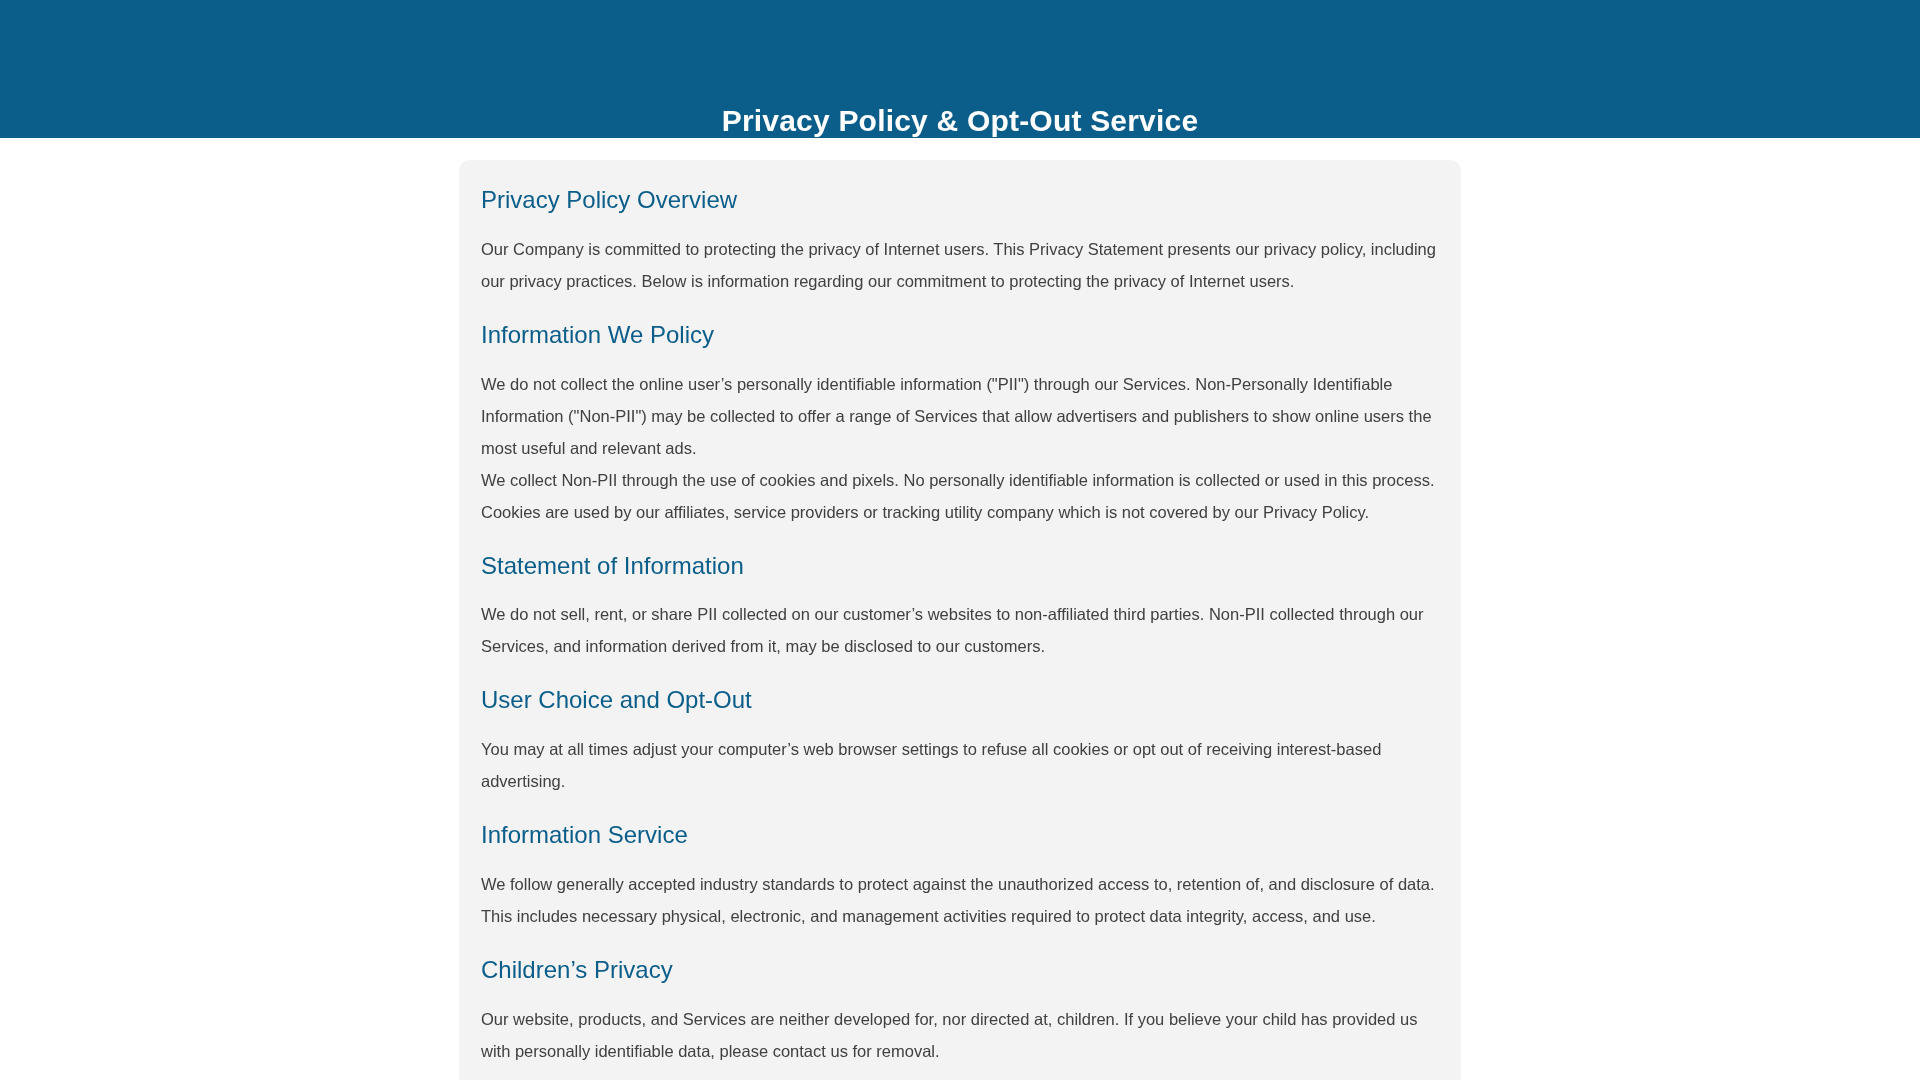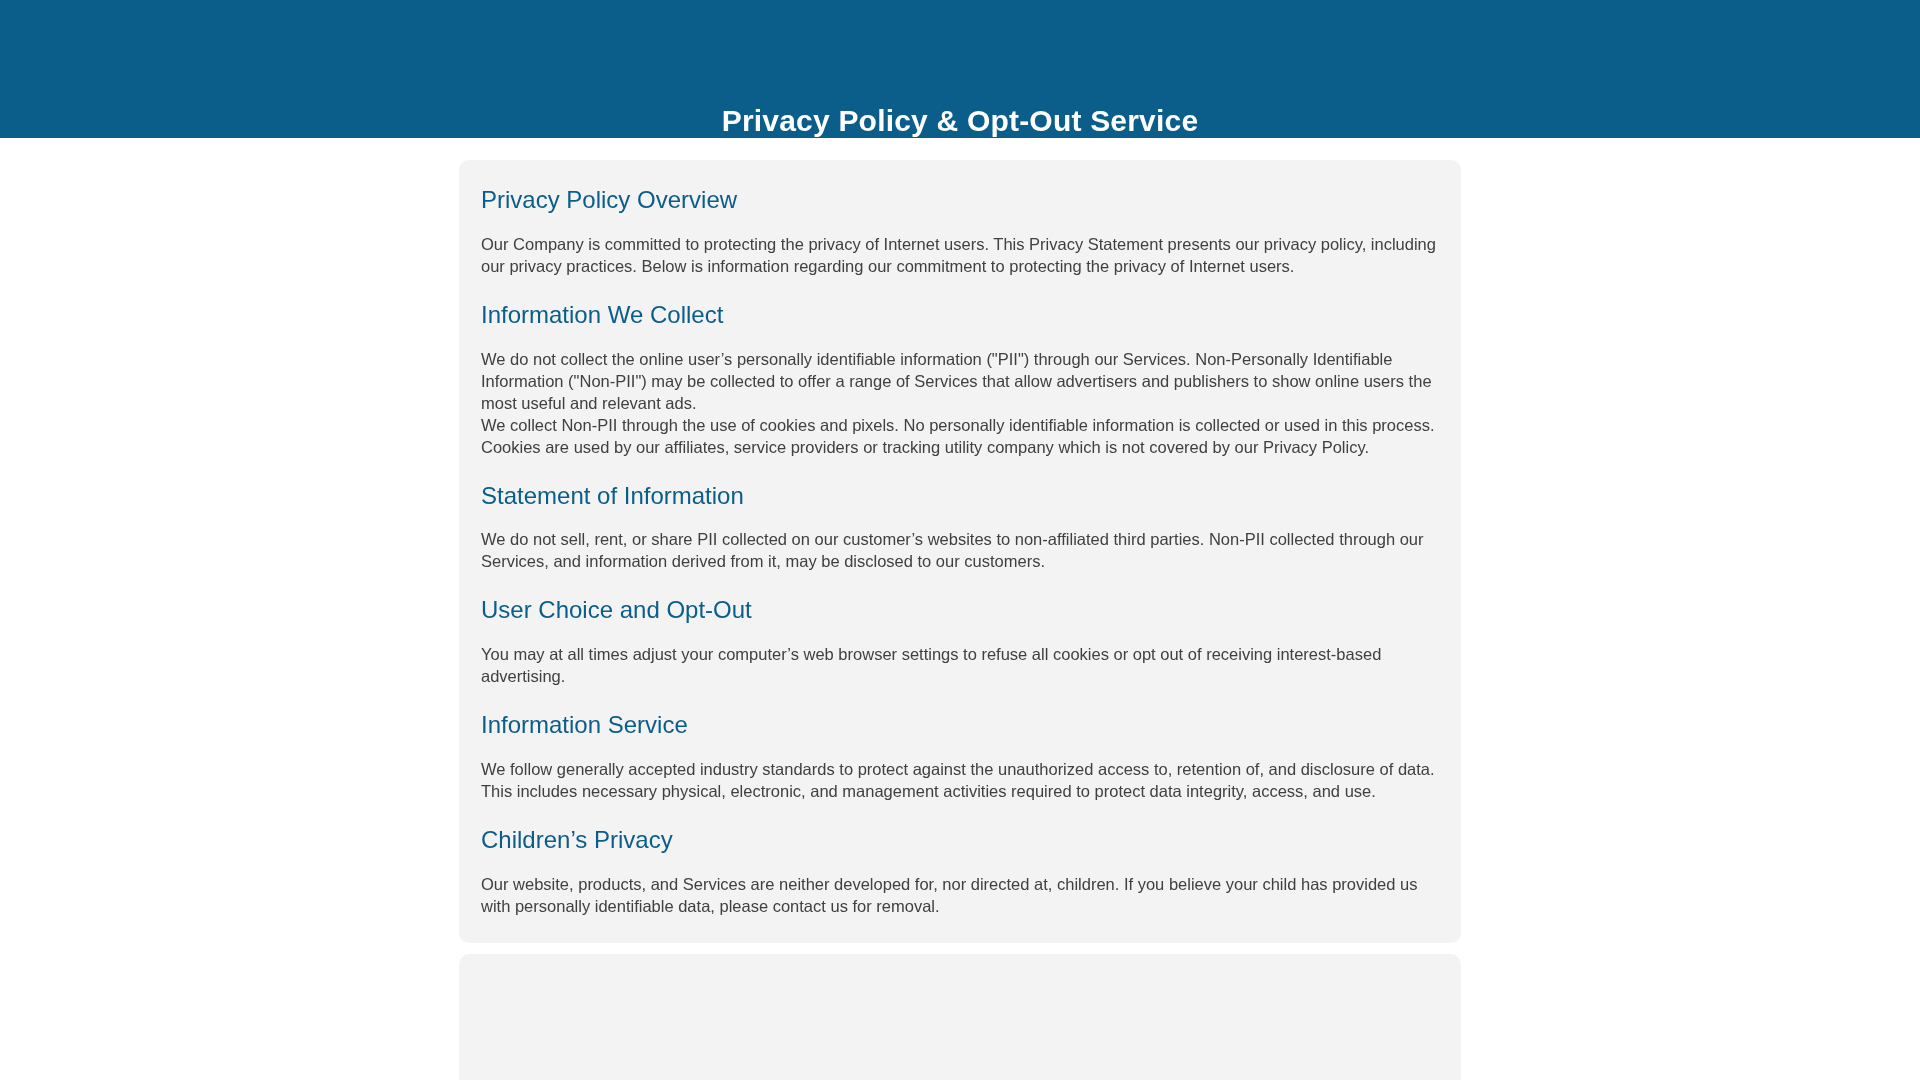--- a/index.html
+++ b/index.html
@@ -56,37 +56,37 @@
     color: var(--heading);
     font-size: 24px;
     line-height: 1.2;
     font-weight: normal;
   }
   section:first-child h2 { margin-top: 0; }
   p {
     margin: 0;
     color: var(--text);
     font-size: 16.5px;
-    line-height: 22px;
+    line-height: 32px;
   }
 </style>
 </head>
 <body>
 
 <header class="banner">
   <h1>Privacy Policy &amp; Opt-Out Service</h1>
 </header>
 
 <main class="card card--policy">
   <section>
     <h2>Privacy Policy Overview</h2>
     <p>Our Company is committed to protecting the privacy of Internet users. This Privacy Statement presents our privacy policy, including our privacy practices. Below is information regarding our commitment to protecting the privacy of Internet users.</p>
   </section>
   <section>
-    <h2>Information We Collect</h2>
+    <h2>Information We Policy</h2>
     <p>We do not collect the online user’s personally identifiable information ("PII") through our Services. Non-Personally Identifiable Information ("Non-PII") may be collected to offer a range of Services that allow advertisers and publishers to show online users the most useful and relevant ads.</p>
   </section>
   <section>
     <p>We collect Non-PII through the use of cookies and pixels. No personally identifiable information is collected or used in this process. Cookies are used by our affiliates, service providers or tracking utility company which is not covered by our Privacy Policy.</p>
   </section>
   <section>
     <h2>Statement of Information</h2>
     <p>We do not sell, rent, or share PII collected on our customer’s websites to non-affiliated third parties. Non-PII collected through our Services, and information derived from it, may be disclosed to our customers.</p>
   </section>
   <section>

